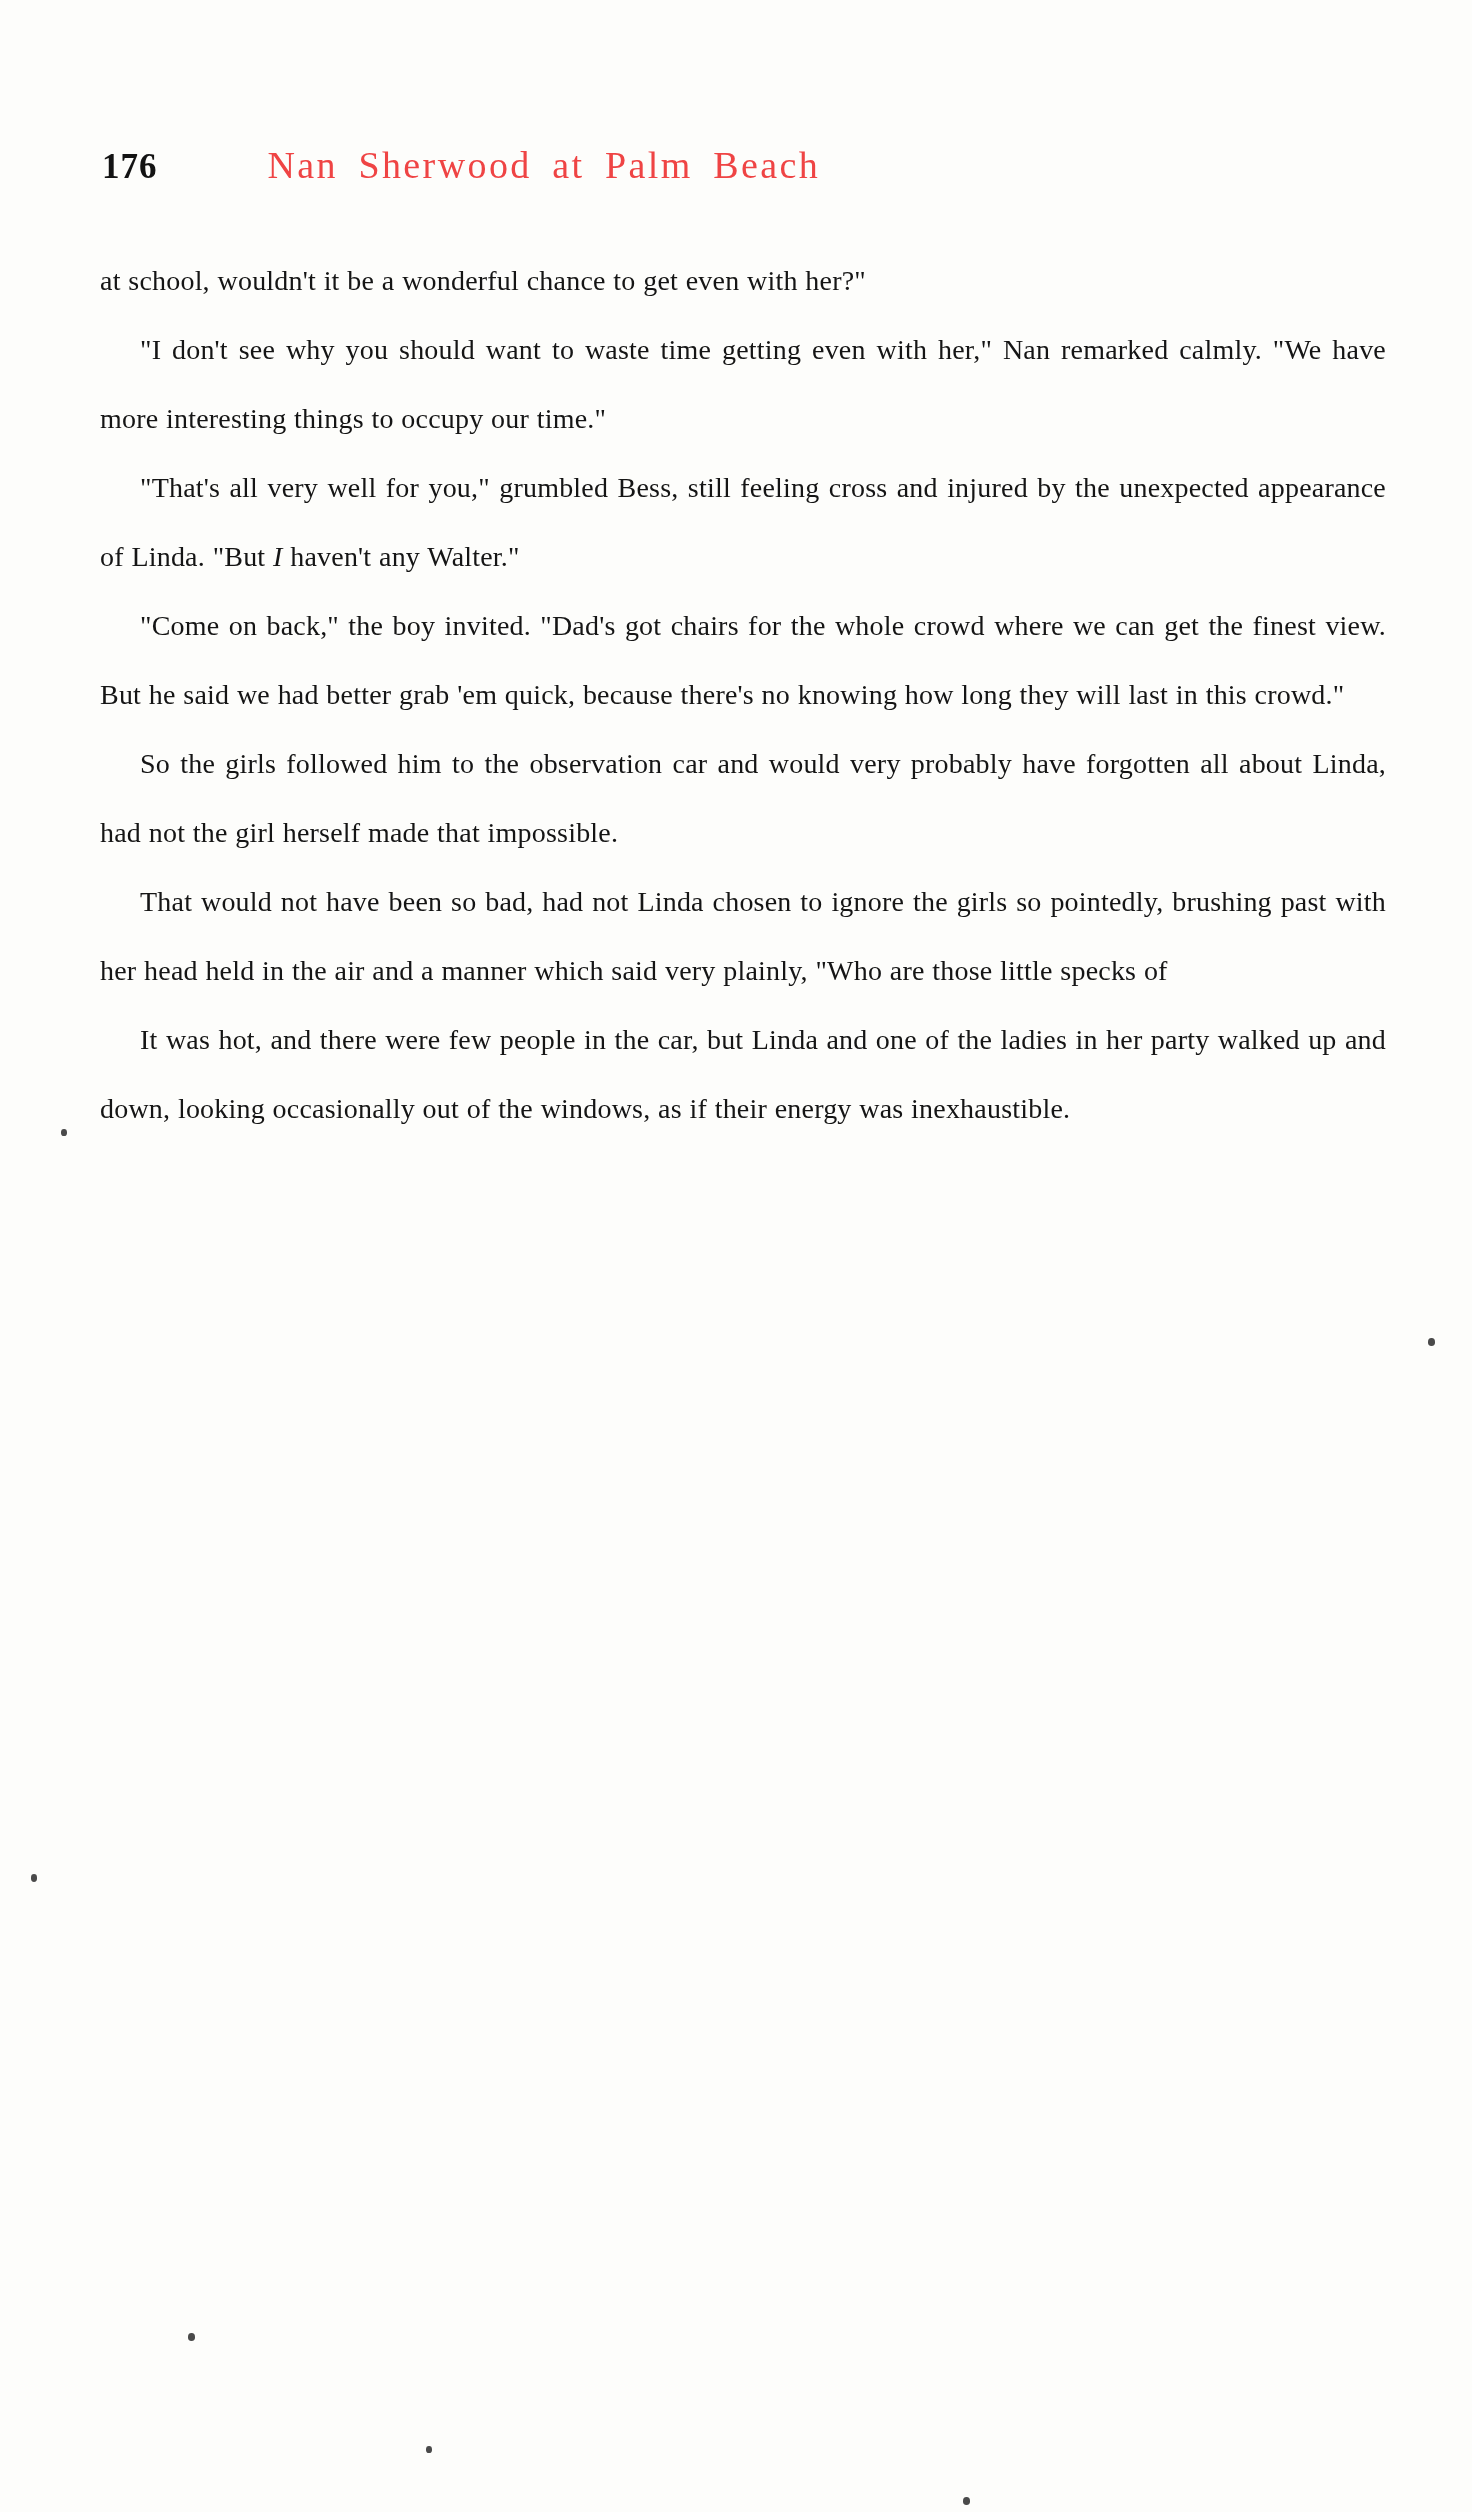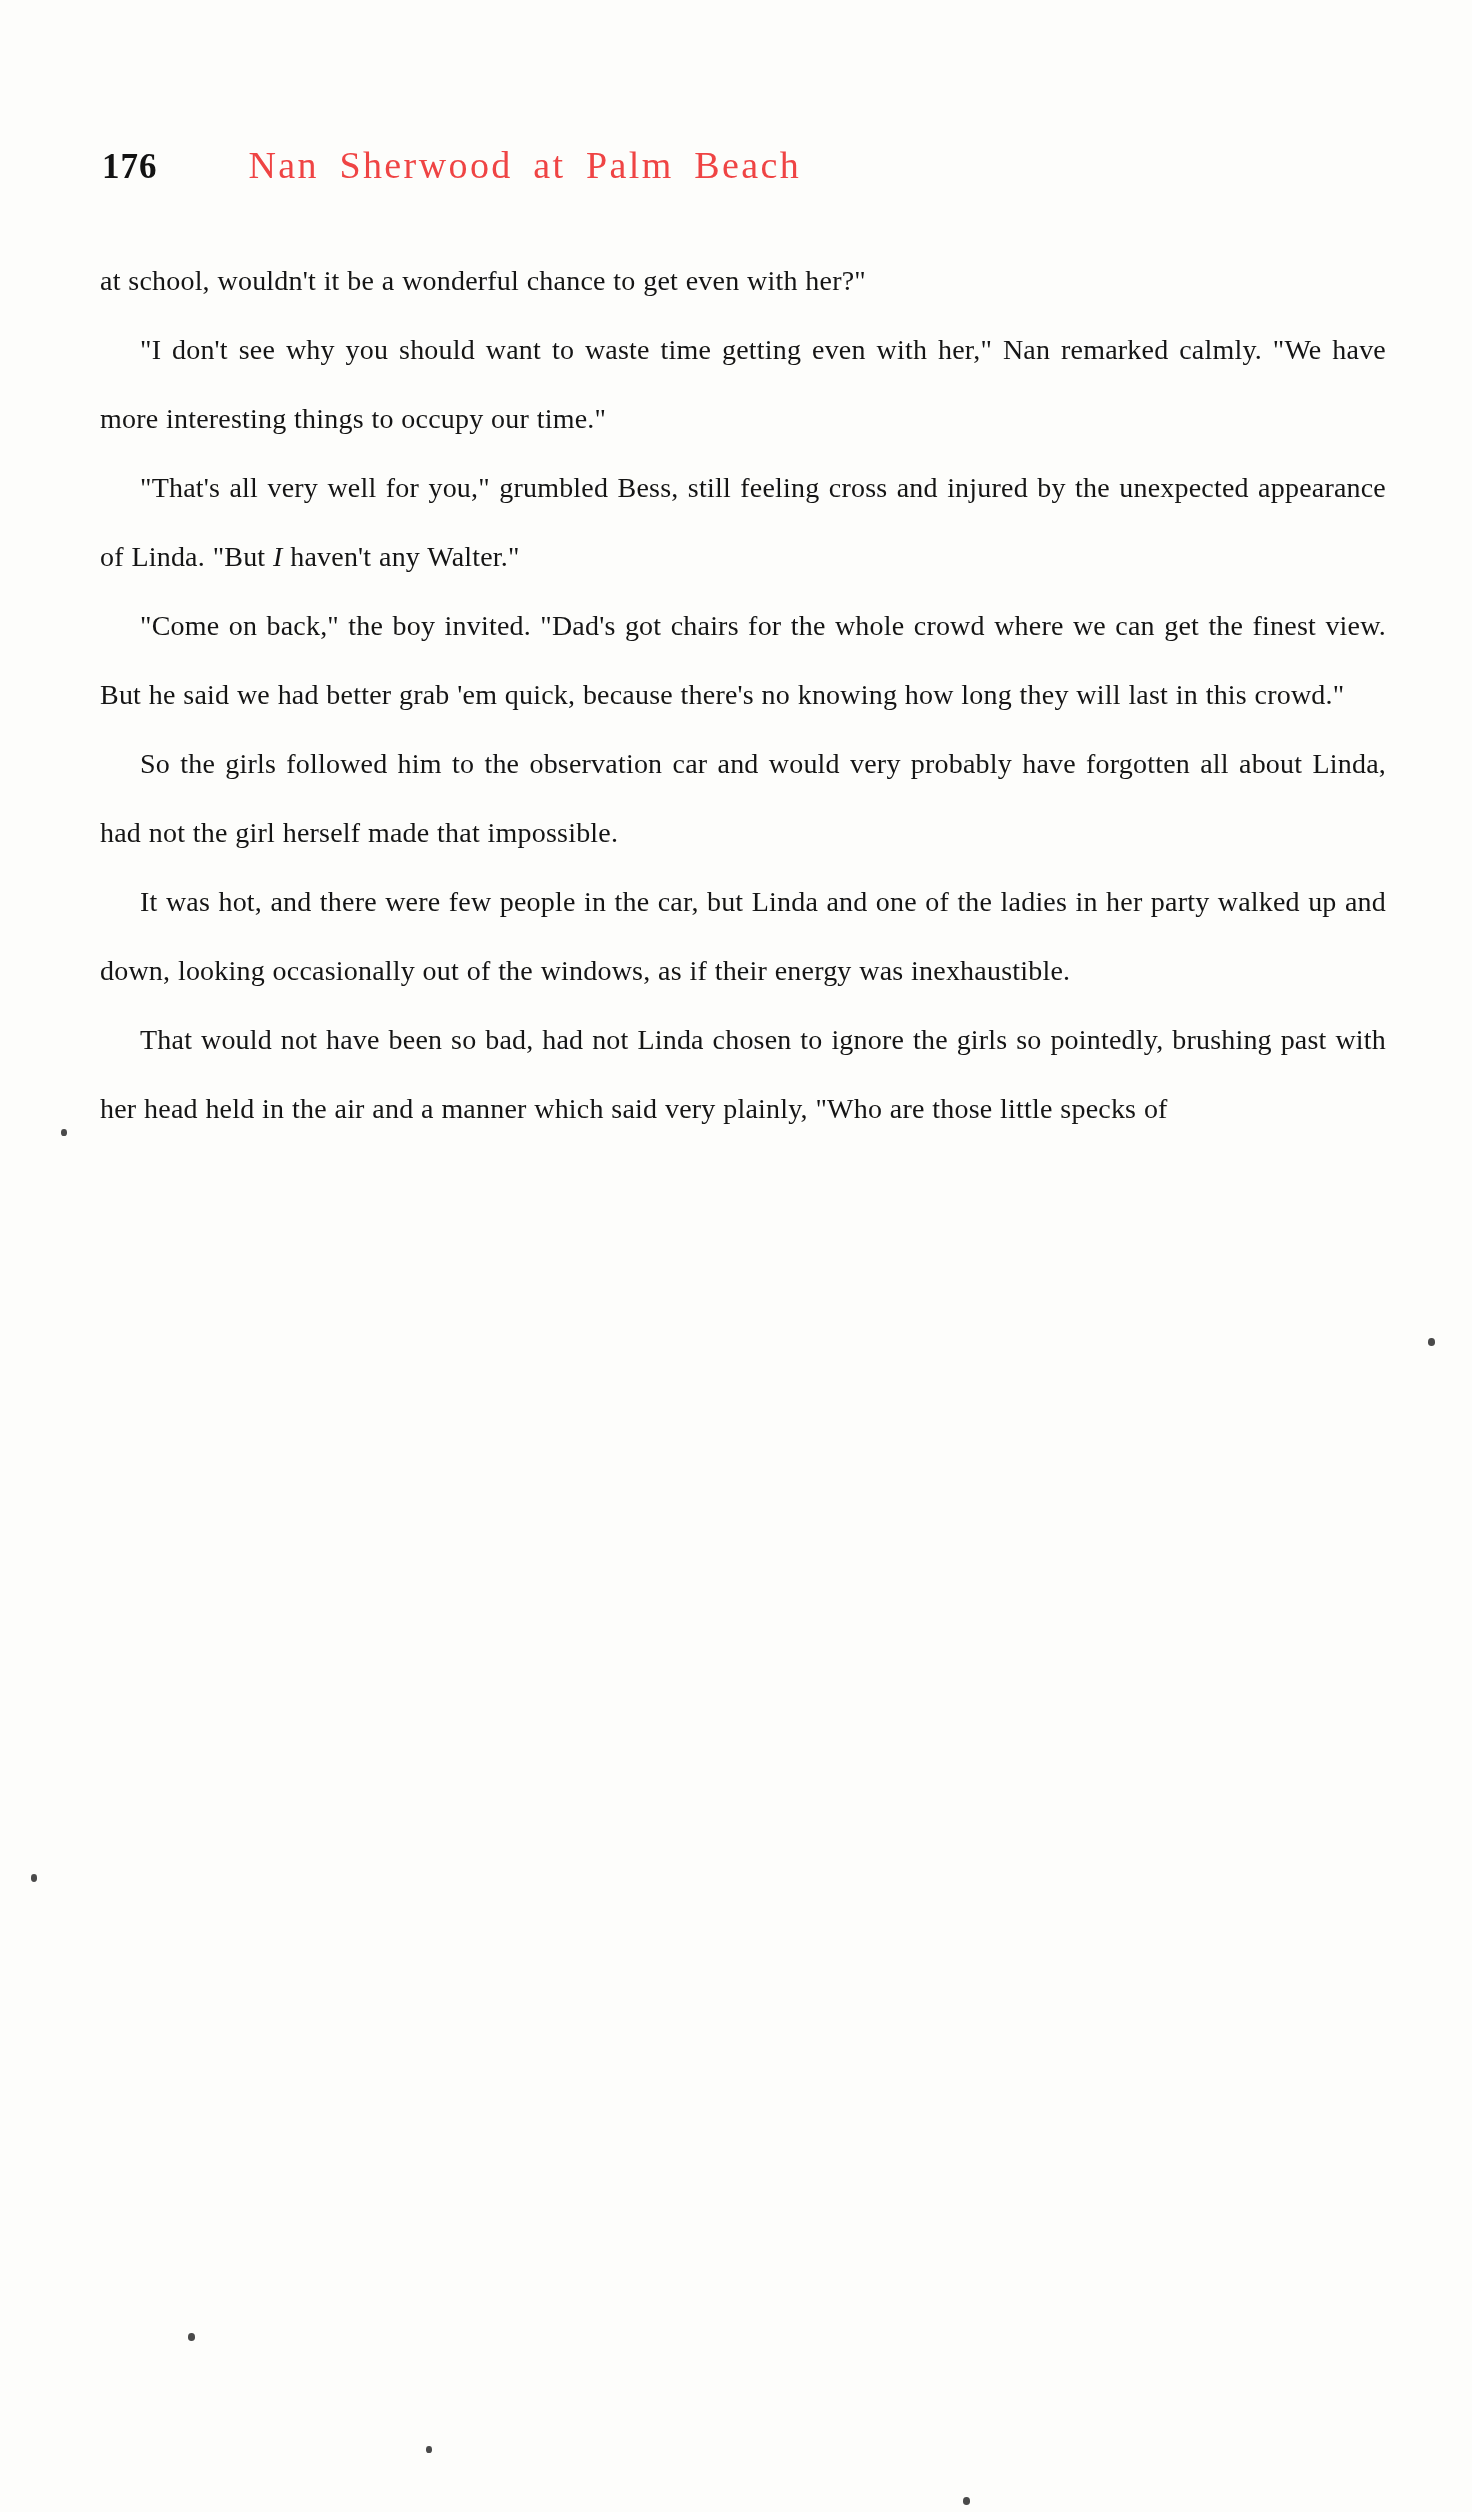--- a/index.html
+++ b/index.html
@@ -27,20 +27,21 @@
     position: absolute;
     left: 100px;
     top: 143px;
     width: 1286px;
   }
   .header-line {
     display: flex;
     align-items: baseline;
     margin-bottom: 59px;
     padding-left: 1.9px;
+    gap: 19px;
   }
   .folio {
     font-size: 35px;
     font-weight: 700;
     letter-spacing: 1px;
     margin-right: 91px;
     color: #131313;
   }
   .running-head {
     font-size: 38px;
@@ -92,22 +93,22 @@
       <span class="folio">176</span>
       <span class="running-head">Nan Sherwood at Palm Beach</span>
     </div>
 
     <div class="body-text" id="body-text">
         <p>at school, wouldn't it be a wonderful chance to get even with her?"</p>
         <p class="indent">"I don't see why you should want to waste time getting even with her," Nan remarked calmly.  "We have more interesting things to occupy our time."</p>
         <p class="indent">"That's all very well for you," grumbled Bess, still feeling cross and injured by the unexpected appearance of Linda.  "But <em>I</em> haven't any Walter."</p>
         <p class="indent">"Come on back," the boy invited.  "Dad's got chairs for the whole crowd where we can get the finest view.  But he said we had better grab 'em quick, because there's no knowing how long they will last in this crowd."</p>
         <p class="indent">So the girls followed him to the observation car and would very probably have forgotten all about Linda, had not the girl herself made that impossible.</p>
+        <p class="indent">That would not have been so bad, had not Linda chosen to ignore the girls so pointedly, brushing past with her head held in the air and a manner which said very plainly, "Who are those little specks of</p>
         <p class="indent">It was hot, and there were few people in the car, but Linda and one of the ladies in her party walked up and down, looking occasionally out of the windows, as if their energy was inexhaustible.</p>
-        <p class="indent">That would not have been so bad, had not Linda chosen to ignore the girls so pointedly, brushing past with her head held in the air and a manner which said very plainly, "Who are those little specks of</p>
       </div>
 
   </div>
 
   <span class="speck s1"></span>
   <span class="speck s2"></span>
   <span class="speck s3"></span>
   <span class="speck s4"></span>
   <span class="speck s5"></span>
   <span class="speck s6"></span>

